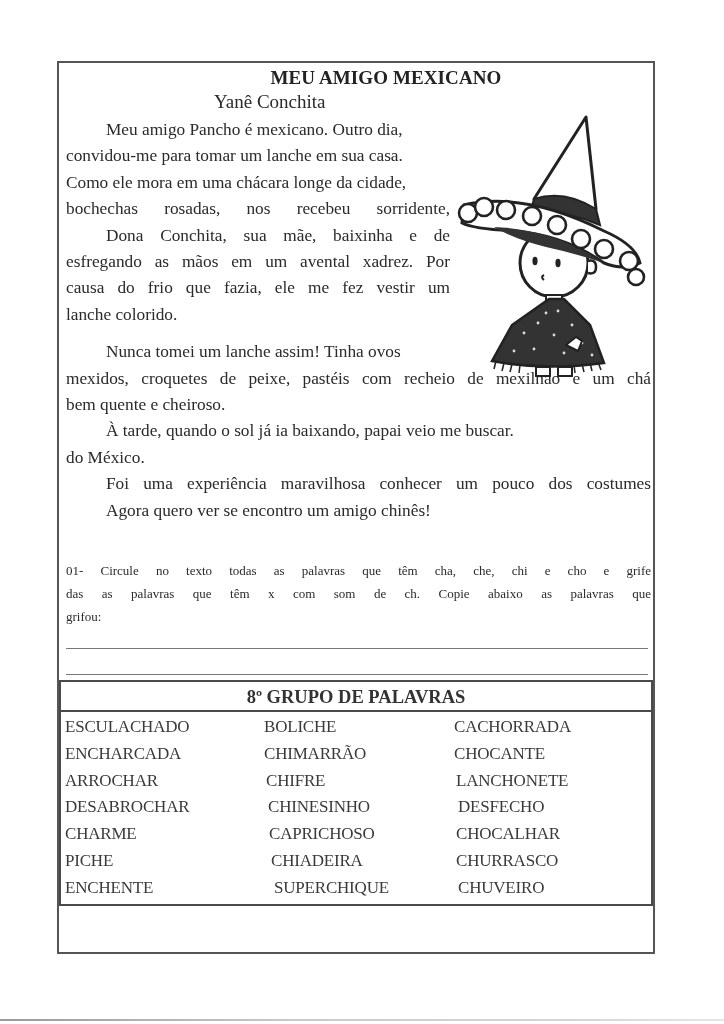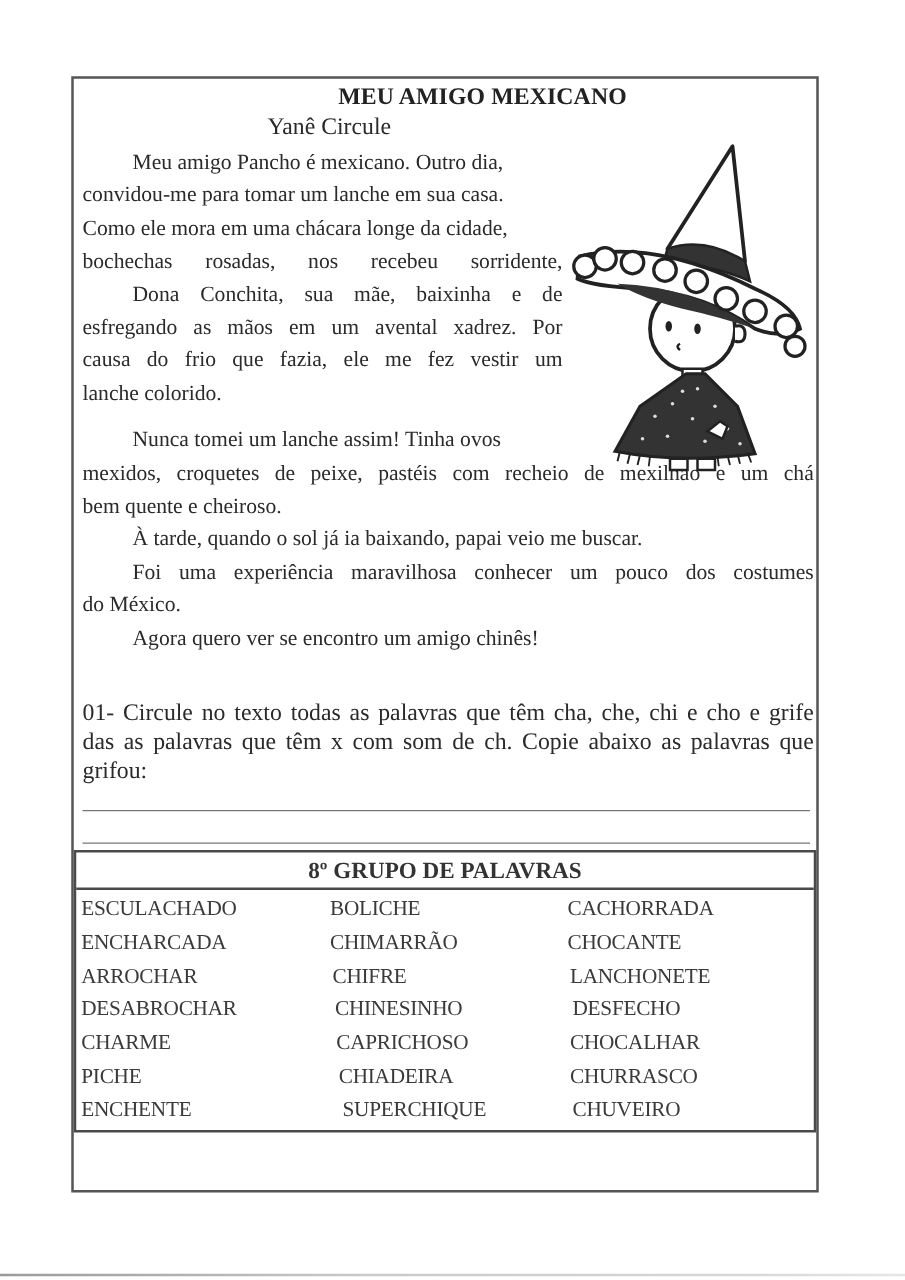--- a/index.html
+++ b/index.html
@@ -78,21 +78,21 @@
       left: 395px;
       top: 50px;
       width: 200px;
       height: 265px;
     }
     .question {
       position: absolute;
       left: 7px;
       top: 496px;
       width: 585px;
-      font-size: 19px;
+      font-size: 13px;
       line-height: 23px;
     }
     .question .line {
       display: block;
       text-align: justify;
       text-align-last: justify;
     }
     .question .line.last {
       text-align-last: left;
     }
@@ -132,37 +132,37 @@
     }
   </style>
 </head>
 <body>
 
 <div class="scan-edge"></div>
 
 <div class="outer-box">
 
   <div class="title">MEU AMIGO MEXICANO</div>
-  <div class="author">Yanê Circule</div>
+  <div class="author">Yanê Conchita</div>
 
   <div class="story" id="story">
       <span class="line narrow indent" style="box-sizing: border-box;">Meu amigo Pancho é mexicano. Outro dia,</span>
       <span class="line narrow">convidou-me para tomar um lanche em sua casa.</span>
       <span class="line narrow">Como ele mora em uma chácara longe da cidade,</span>
       <span class="line narrow justify">bochechas rosadas, nos recebeu sorridente,</span>
       <span class="line narrow justify indent" style="box-sizing: border-box;">Dona Conchita, sua mãe, baixinha e de</span>
       <span class="line narrow justify">esfregando as mãos em um avental xadrez. Por</span>
       <span class="line narrow justify">causa do frio que fazia, ele me fez vestir um</span>
       <span class="line narrow">lanche colorido.</span>
       <span class="line narrow indent" style="box-sizing: border-box; margin-top: 11px;">Nunca tomei um lanche assim! Tinha ovos</span>
       <span class="line wide justify">mexidos, croquetes de peixe, pastéis com recheio de mexilhão e um chá</span>
       <span class="line wide">bem quente e cheiroso.</span>
       <span class="line wide indent" style="box-sizing: border-box;">À tarde, quando o sol já ia baixando, papai veio me buscar.</span>
+      <span class="line wide">do México.</span>
       <span class="line wide justify indent" style="box-sizing: border-box;">Foi uma experiência maravilhosa conhecer um pouco dos costumes</span>
-      <span class="line wide">do México.</span>
       <span class="line wide indent" style="box-sizing: border-box;">Agora quero ver se encontro um amigo chinês!</span>
     </div>
 
   <div class="illustration">
     <svg width="200" height="265" viewBox="0 0 200 265" xmlns="http://www.w3.org/2000/svg">
 
       <polygon points="132,4 80,86 142,96" fill="#fff" stroke="#222" stroke-width="3" stroke-linejoin="round"></polygon>
 
       <path d="M80,86 Q110,76 142,96 L146,112 Q110,96 76,100 Z" fill="#333" stroke="#222" stroke-width="2"></path>
 

